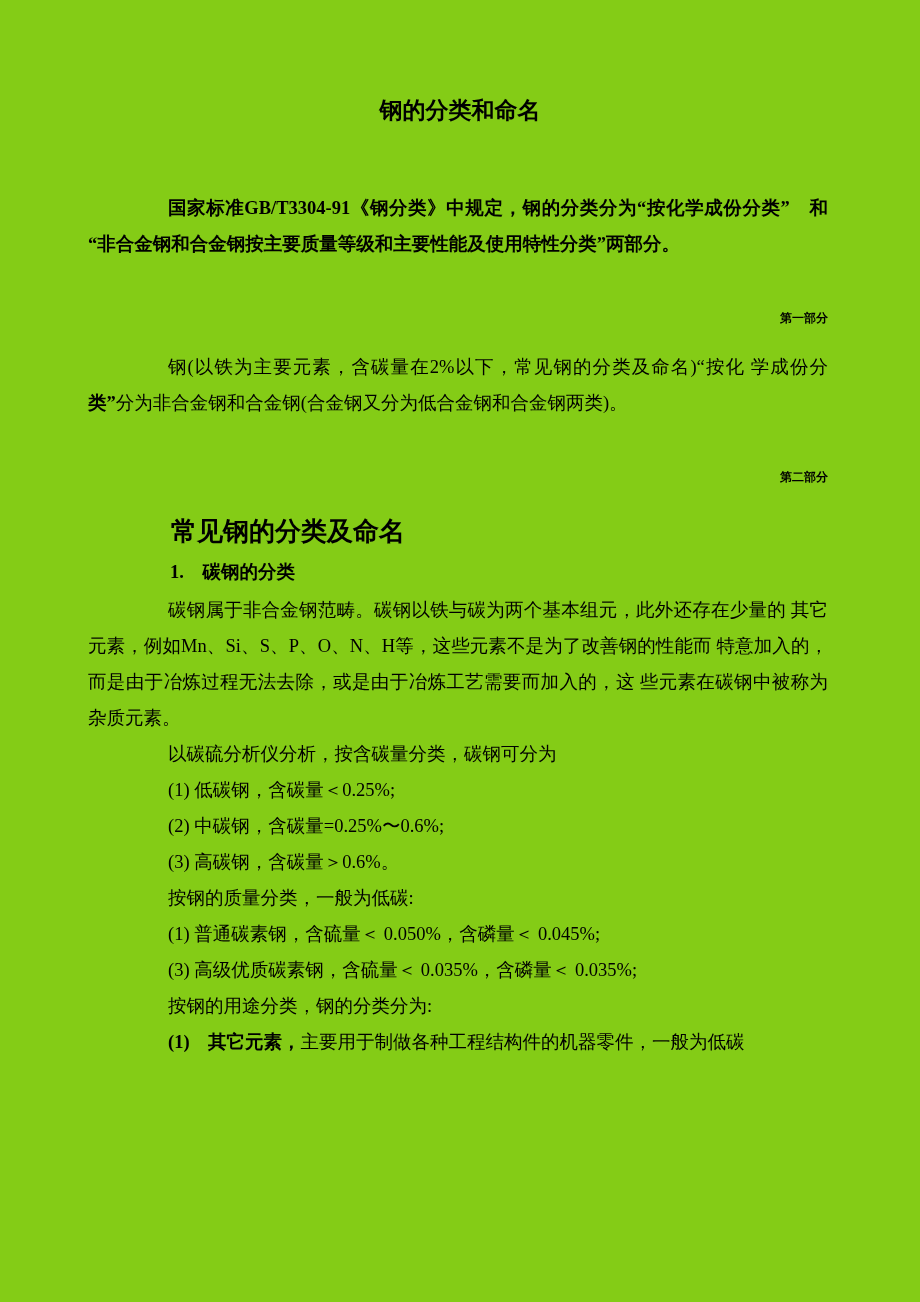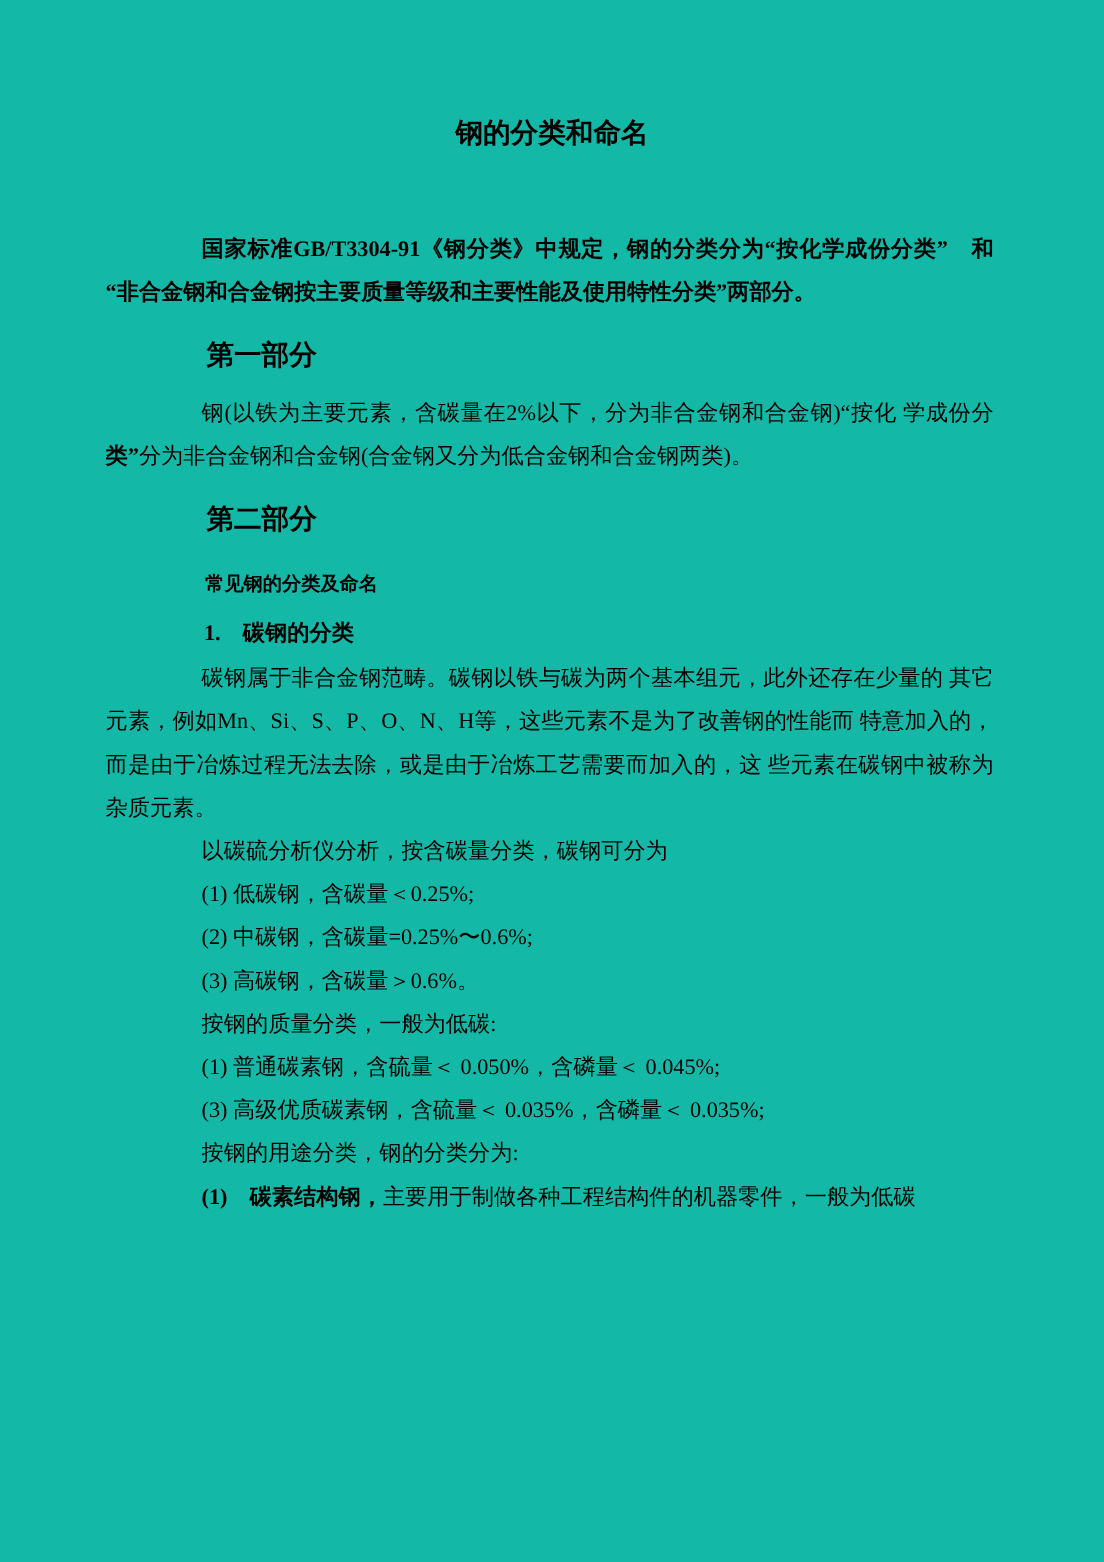--- a/index.html
+++ b/index.html
@@ -9,21 +9,21 @@
     height: 1302px;
     background: #ffffff;
     color: #000000;
     font-family: "Liberation Serif", "DejaVu Serif", serif;
   }
   .page {
     position: relative;
     width: 920px;
     height: 1302px;
     overflow: hidden;
-    background: #14b8a6;
+    background: #84cc16;
   }
   .title {
     margin: 0;
     padding-top: 96px;
     text-align: center;
     font-size: 23px;
     font-weight: bold;
     line-height: 30px;
   }
   .para {
@@ -31,28 +31,29 @@
     text-indent: 80px;
     font-size: 18.5px;
     line-height: 36px;
     text-align: justify;
   }
   .intro {
     margin-top: 64px;
     font-weight: bold;
   }
   .part-heading {
-    margin: 16px 92px 13px 172px;
-    font-size: 23px;
+    margin: 38px 92px 13px 172px;
+    font-size: 12px;
     font-weight: bold;
     line-height: 36px;
+    text-align: right;
   }
   .section-heading {
     margin: 19px 92px 4px 171px;
-    font-size: 16px;
+    font-size: 26px;
     font-weight: bold;
     line-height: 36px;
   }
   .sub-heading {
     margin: 4px 92px 2px 170px;
     font-size: 18.5px;
     font-weight: bold;
     line-height: 36px;
     font-family: Liberation Serif, serif;
   }
@@ -62,21 +63,21 @@
 <body>
 
 <div class="page">
 
   <h1 class="title">钢的分类和命名</h1>
 
   <p class="para intro">国家标准GB/T3304-91《钢分类》中规定，钢的分类分为“按化学成份分类”　和 “非合金钢和合金钢按主要质量等级和主要性能及使用特性分类”两部分。</p>
 
   <h2 class="part-heading">第一部分</h2>
 
-  <p class="para"><span>钢(以铁为主要元素，含碳量在2%以下，分为非合金钢和合金钢)“按化 学成份分</span><span class="bold">类”</span><span>分为非合金钢和合金钢(合金钢又分为低合金钢和合金钢两类)。</span></p>
+  <p class="para"><span>钢(以铁为主要元素，含碳量在2%以下，常见钢的分类及命名)“按化 学成份分</span><span class="bold">类”</span><span>分为非合金钢和合金钢(合金钢又分为低合金钢和合金钢两类)。</span></p>
 
   <h2 class="part-heading">第二部分</h2>
 
 
   <h2 class="section-heading">常见钢的分类及命名</h2>
 
   <h3 class="sub-heading">1.　碳钢的分类</h3>
 
   <p class="para">碳钢属于非合金钢范畴。碳钢以铁与碳为两个基本组元，此外还存在少量的 其它元素，例如Mn、Si、S、P、O、N、H等，这些元素不是为了改善钢的性能而 特意加入的，而是由于冶炼过程无法去除，或是由于冶炼工艺需要而加入的，这 些元素在碳钢中被称为杂质元素。</p>
 
@@ -86,15 +87,15 @@
   <p class="para">(2) 中碳钢，含碳量=0.25%〜0.6%;</p>
   <p class="para">(3) 高碳钢，含碳量＞0.6%。</p>
 
   <p class="para">按钢的质量分类，一般为低碳:</p>
 
   <p class="para">(1) 普通碳素钢，含硫量＜ 0.050%，含磷量＜ 0.045%;</p>
   <p class="para">(3) 高级优质碳素钢，含硫量＜ 0.035%，含磷量＜ 0.035%;</p>
 
   <p class="para">按钢的用途分类，钢的分类分为:</p>
 
-  <p class="para"><span class="bold">(1)　</span><span class="bold">碳素结构钢，</span><span>主要用于制做各种工程结构件的机器零件，一般为低碳</span></p>
+  <p class="para"><span class="bold">(1)　</span><span class="bold">其它元素，</span><span>主要用于制做各种工程结构件的机器零件，一般为低碳</span></p>
 
 </div>
 
 </body></html>

